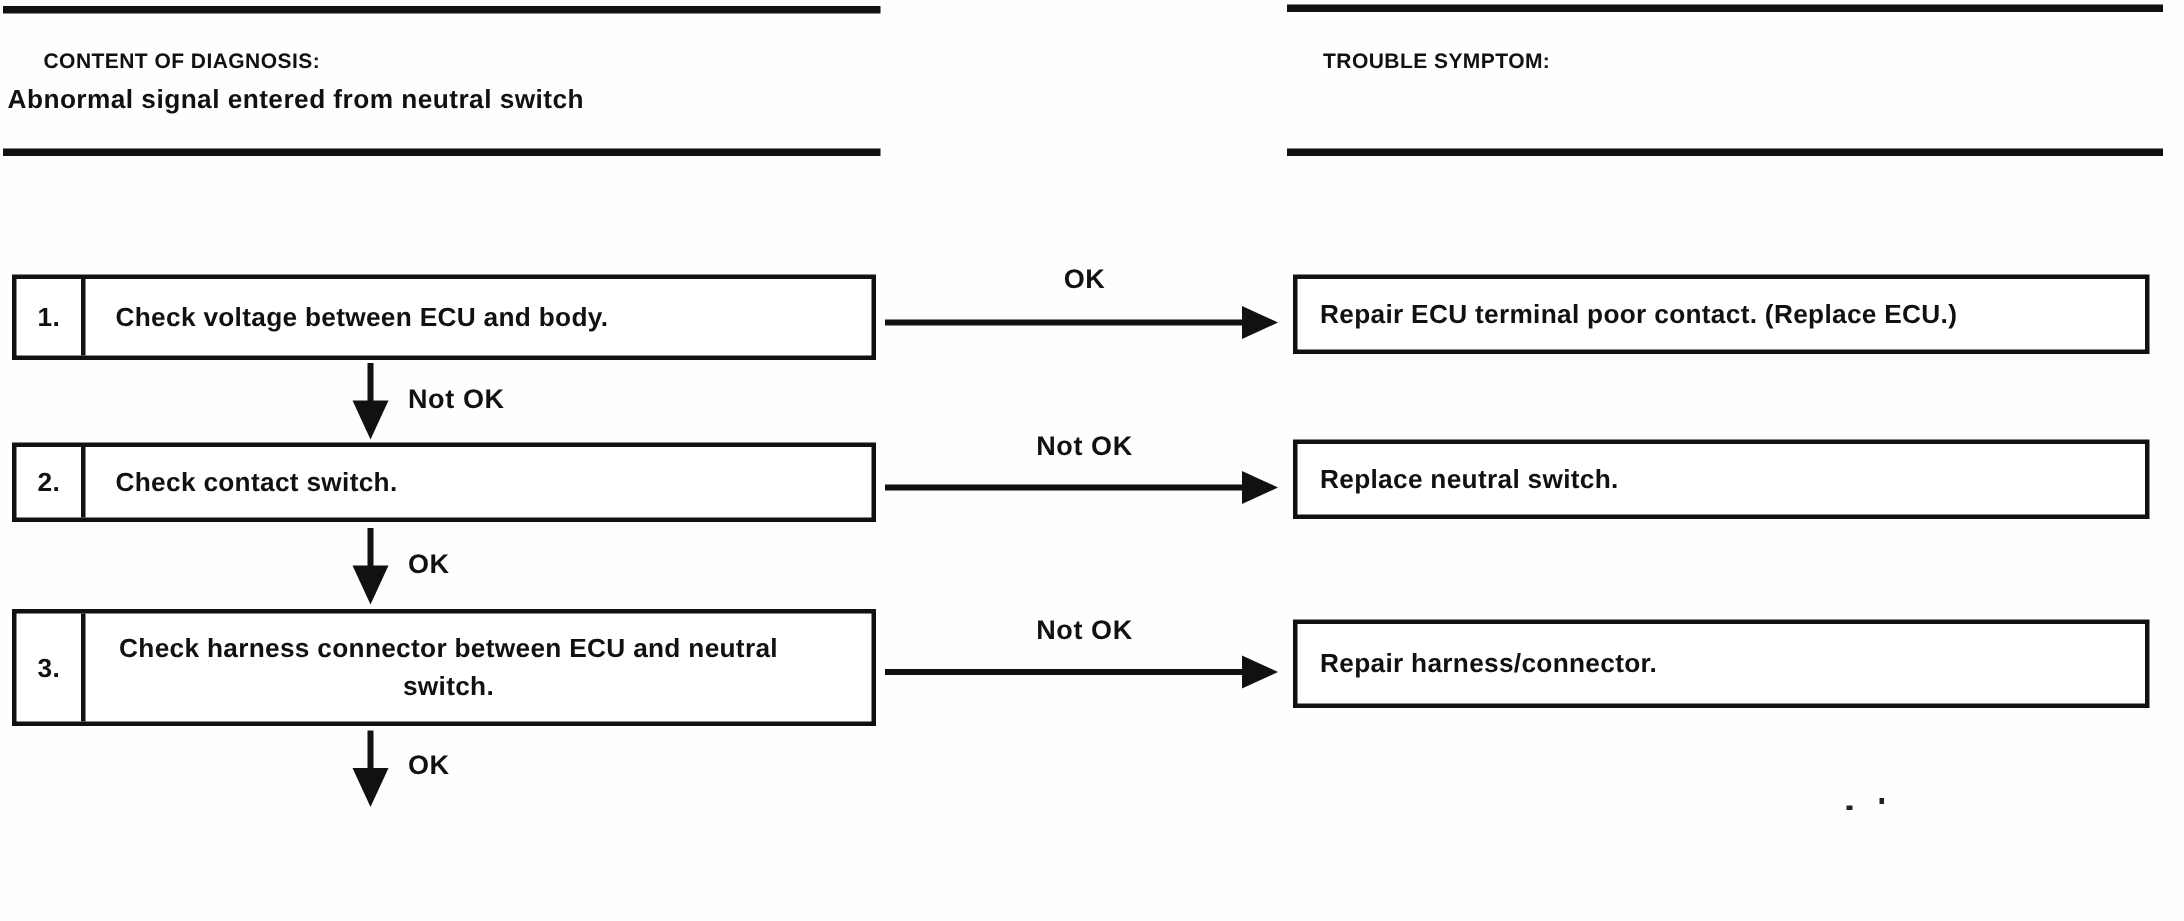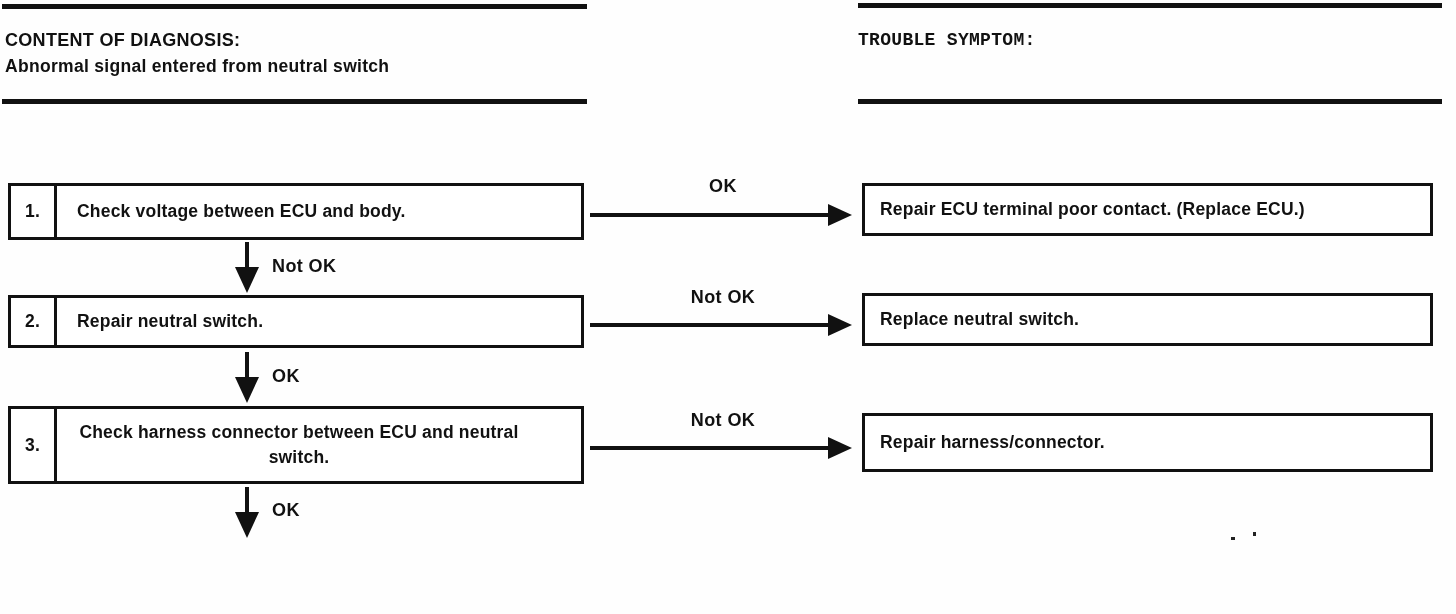--- a/index.html
+++ b/index.html
@@ -6,21 +6,21 @@
   #canvas{
     position:relative;
     width:1456px;height:614px;
     background:#fefefe;
     font-family:"Liberation Sans", sans-serif;
     color:#111111;
     overflow:hidden;
   }
   .rule{position:absolute;background:#111111;height:5px;}
   .hdr{position:absolute;font-weight:700;letter-spacing:0.3px;}
-  .hdr .title{font-size:18px;line-height:26px;}
+  .hdr .title{font-size:14px;line-height:26px;margin-left:24px;}
   .hdr .subtitle{font-size:17.5px;line-height:26px;}
   .fbox{
     position:absolute;box-sizing:border-box;
     border:3px solid #111111;background:#ffffff;
     display:flex;align-items:stretch;
     font-size:17.5px;font-weight:700;letter-spacing:0.2px;
   }
   .numcell{
     width:43px;flex:0 0 43px;border-right:3px solid #111111;
     display:flex;align-items:center;justify-content:center;
@@ -58,32 +58,32 @@
   <div class="rule" style="left:2px;top:4px;width:585px;"></div>
   <div class="rule" style="left:2px;top:99px;width:585px;"></div>
   <div class="rule" style="left:858px;top:3px;width:584px;"></div>
   <div class="rule" style="left:858px;top:99px;width:584px;"></div>
 
   <div class="hdr" style="left:5px;top:27px;">
     <div class="title">CONTENT OF DIAGNOSIS:</div>
     <div class="subtitle">Abnormal signal entered from neutral switch</div>
   </div>
 
-  <div class="hdr" style="left:858px;top:27px;font-family:Liberation Mono, monospace;">
+  <div class="hdr" style="left:858px;top:27px;">
     <div class="title">TROUBLE SYMPTOM:</div>
   </div>
 
   <div class="fbox" style="left:8px;top:183px;width:576px;height:57px;">
     <div class="numcell">1.</div>
     <div class="boxtext">Check voltage between ECU and body.</div>
   </div>
 
   <div class="fbox" style="left:8px;top:295px;width:576px;height:53px;">
     <div class="numcell">2.</div>
-    <div class="boxtext">Repair neutral switch.</div>
+    <div class="boxtext">Check contact switch.</div>
   </div>
 
   <div class="fbox" style="left:8px;top:406px;width:576px;height:78px;">
     <div class="numcell">3.</div>
     <div class="boxtext" style="padding-right:60px;text-align:center;">Check harness connector between ECU and neutral switch.</div>
   </div>
 
 
   <div class="fbox rbox" style="left:862px;top:183px;width:571px;height:53px;">
     <div class="boxtext">Repair ECU terminal poor contact. (Replace ECU.)</div>

